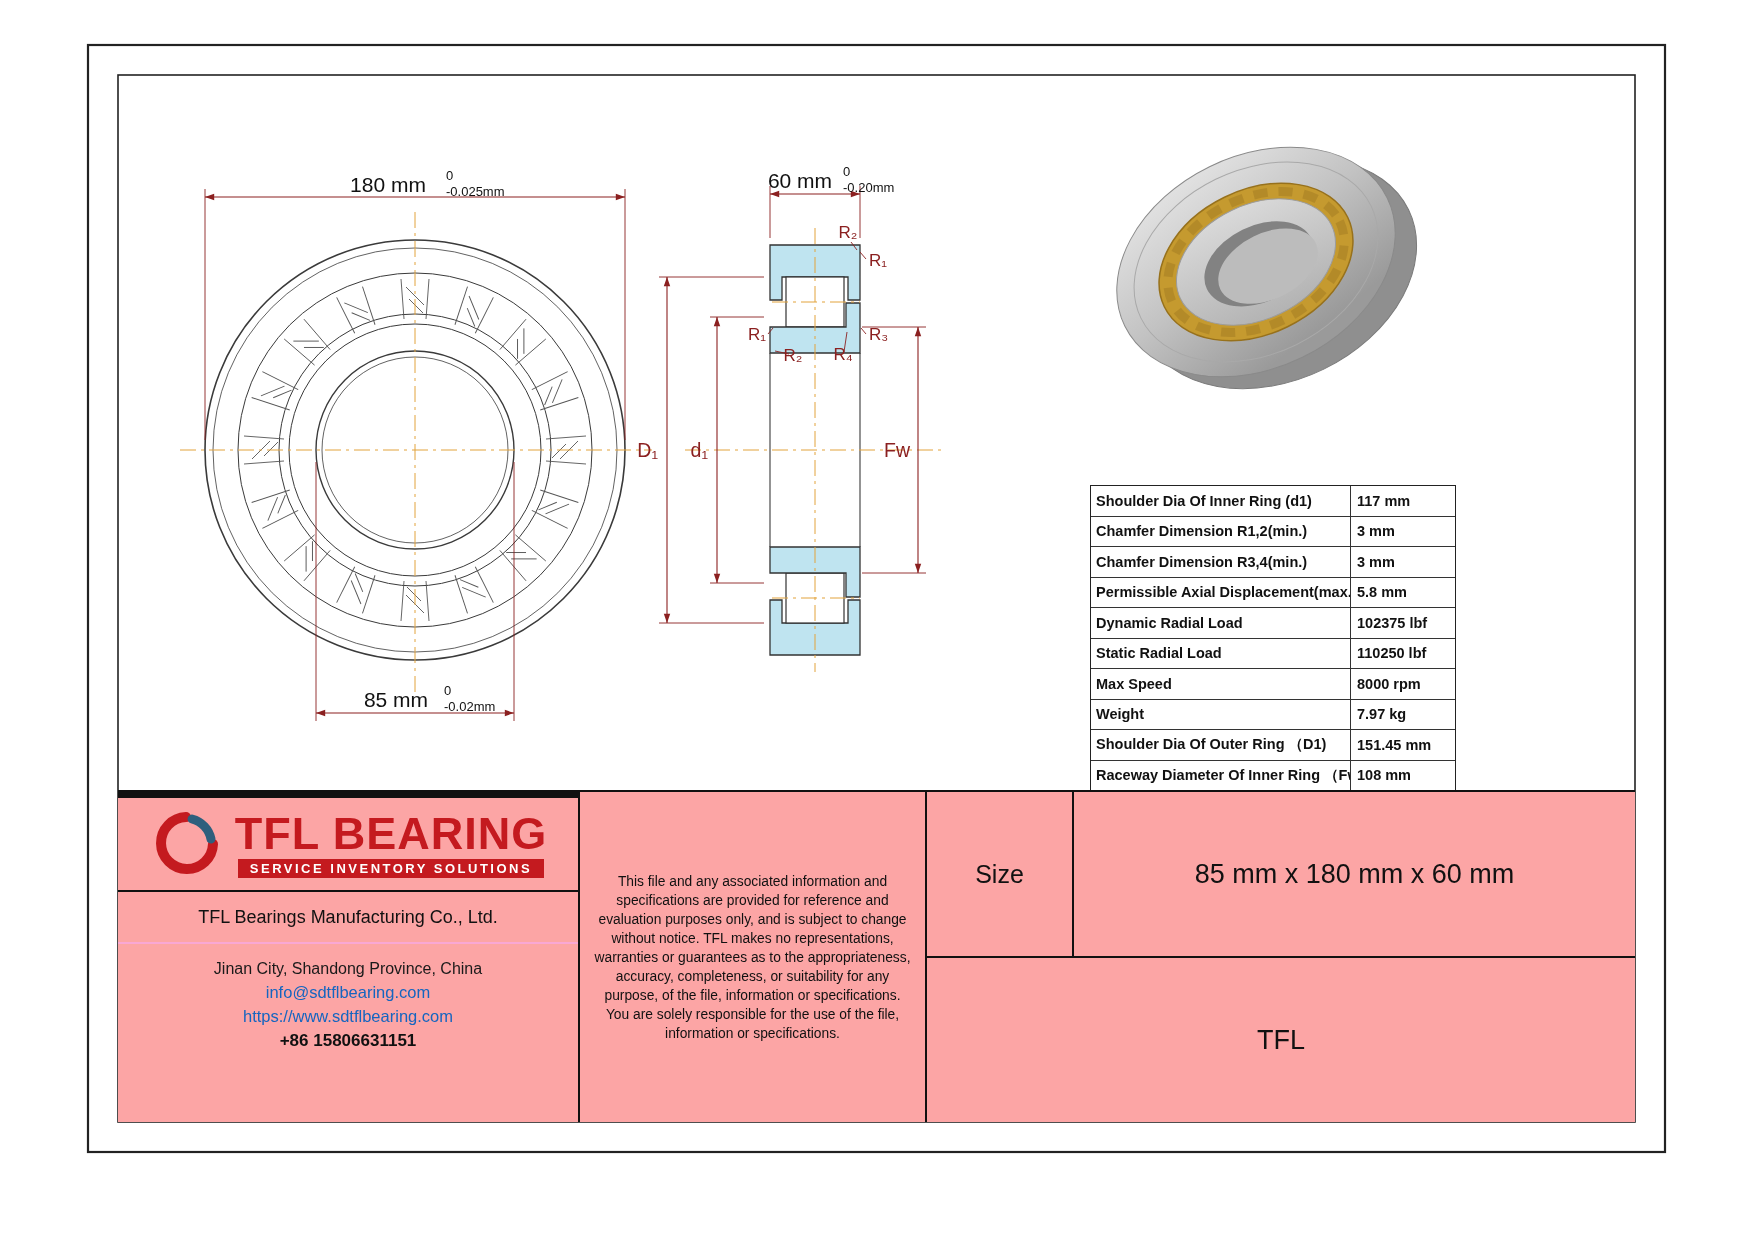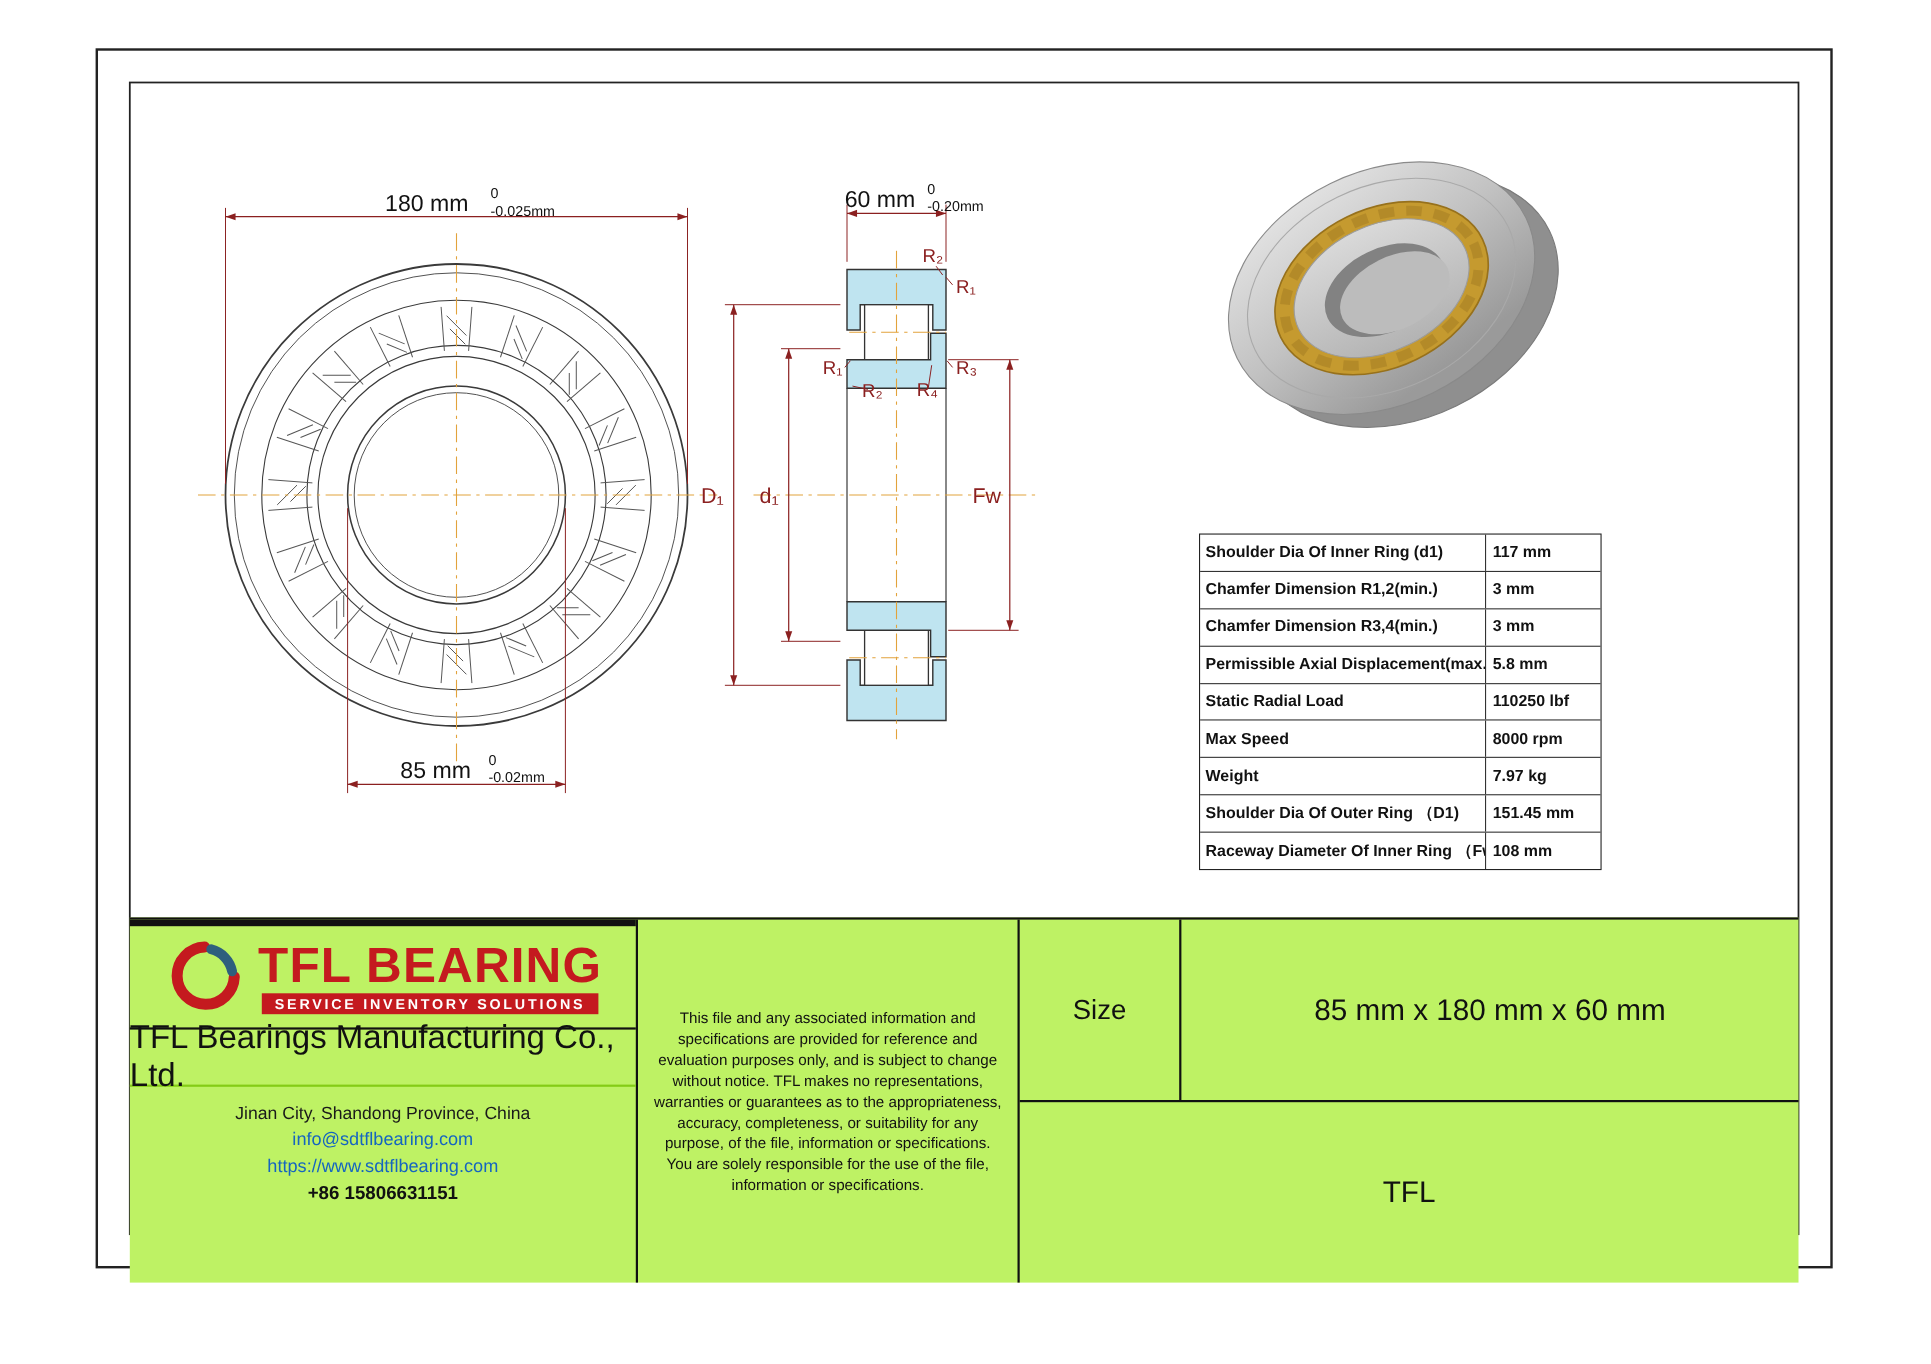--- a/index.html
+++ b/index.html
@@ -24,30 +24,30 @@
   
   .spec-table{position:absolute;left:1090px;top:485px;width:366px;height:306px;
       border:1.5px solid #222;box-sizing:border-box;display:flex;flex-direction:column;background:#fff;font-weight:bold;}
   .spec-row{flex:1;display:flex;border-bottom:1px solid #333;}
   .spec-row:last-child{border-bottom:none;}
   .spec-label{flex:1;display:flex;align-items:center;padding:0 5px;font-size:14.5px;white-space:nowrap;overflow:hidden;}
   .spec-value{width:92px;border-left:1px solid #333;display:flex;align-items:center;padding:0 6px;font-size:14.5px;white-space:nowrap;}
 
   
   .title-block{position:absolute;left:118px;top:790px;width:1517px;height:332px;
-      box-sizing:border-box;border-top:2.5px solid #111;display:flex;background:#bef264;margin-top:44px;}
+      box-sizing:border-box;border-top:2.5px solid #111;display:flex;background:#fca5a5;}
   .tb-left{width:462px;border-right:2px solid #111;display:flex;flex-direction:column;box-sizing:border-box;}
   .heavy-bar{height:6px;background:#111;width:100%;}
   .tb-logo{height:92px;border-bottom:2px solid #111;display:flex;align-items:center;justify-content:center;gap:12px;}
   .logo-text{display:flex;flex-direction:column;align-items:center;}
   .logo-title{font-size:45px;font-weight:bold;color:#c41a1f;letter-spacing:1px;line-height:1;}
   .logo-band{background:#c41a1f;color:#fff;font-size:13px;font-weight:bold;letter-spacing:2.5px;
       padding:2px 12px;margin-top:3px;white-space:nowrap;}
-  .tb-company{height:50px;border-bottom:2px solid #84cc16;display:flex;align-items:center;justify-content:center;
-      font-size:30px;color:#111;}
+  .tb-company{height:50px;border-bottom:2px solid #f9a8d4;display:flex;align-items:center;justify-content:center;
+      font-size:18px;color:#111;}
   .tb-contact{flex:1;text-align:center;padding-top:16px;}
   .tb-address{font-size:16px;color:#1a1a1a;margin-bottom:5px;}
   .tb-link{display:block;font-size:16.5px;color:#1565c0;text-decoration:none;margin-bottom:5px;cursor:pointer;}
   .tb-phone{font-size:17px;font-weight:bold;color:#111;}
   .tb-disclaimer{width:347px;border-right:2px solid #111;box-sizing:border-box;display:flex;align-items:center;
       padding:6px 12px;font-size:13.8px;line-height:19px;text-align:center;color:#111;}
   .tb-fields{flex:1;display:flex;flex-direction:column;}
   .field-row{flex:1;display:flex;border-bottom:2px solid #111;}
   .field-row:last-child{border-bottom:none;}
   .f-label{width:145px;border-right:2px solid #111;display:flex;align-items:center;justify-content:center;
@@ -232,20 +232,24 @@
       </div>
     <div class="spec-row">
         <div class="spec-label">Chamfer Dimension R3,4(min.)</div>
         <div class="spec-value">3 mm</div>
       </div>
     <div class="spec-row">
         <div class="spec-label">Permissible Axial Displacement(max.)</div>
         <div class="spec-value">5.8 mm</div>
       </div>
     <div class="spec-row">
+        <div class="spec-label">Dynamic Radial Load</div>
+        <div class="spec-value">102375 lbf</div>
+      </div>
+    <div class="spec-row">
         <div class="spec-label">Static Radial Load</div>
         <div class="spec-value">110250 lbf</div>
       </div>
     <div class="spec-row">
         <div class="spec-label">Max Speed</div>
         <div class="spec-value">8000 rpm</div>
       </div>
     <div class="spec-row">
         <div class="spec-label">Weight</div>
         <div class="spec-value">7.97 kg</div>

